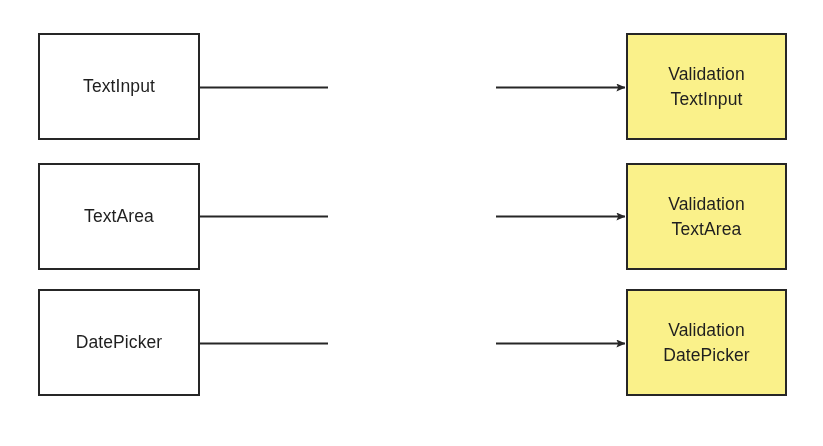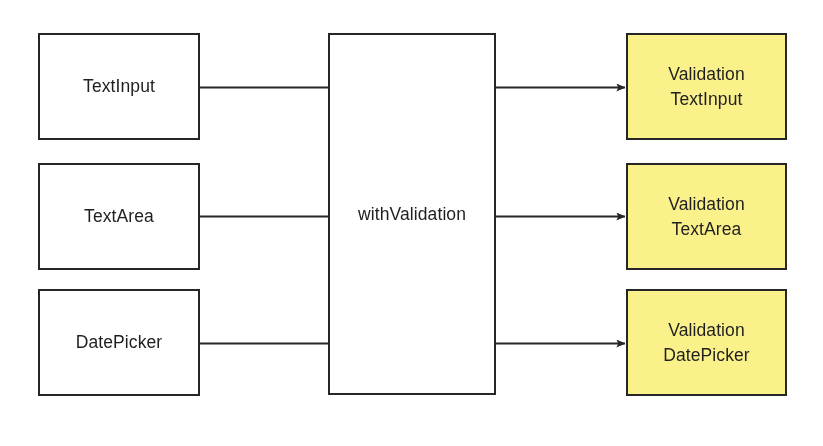--- a/index.html
+++ b/index.html
@@ -101,23 +101,20 @@
   </div>
 
   <div class="node source row-2">
     <span>TextArea</span>
   </div>
 
   <div class="node source row-3">
     <span>DatePicker</span>
   </div>
 
-  <div class="node processor">
-    <span>withValidation</span>
-  </div>
 
   <div class="node output row-1">
     <span>Validation
 TextInput</span>
   </div>
 
   <div class="node output row-2">
     <span>Validation
 TextArea</span>
   </div>

